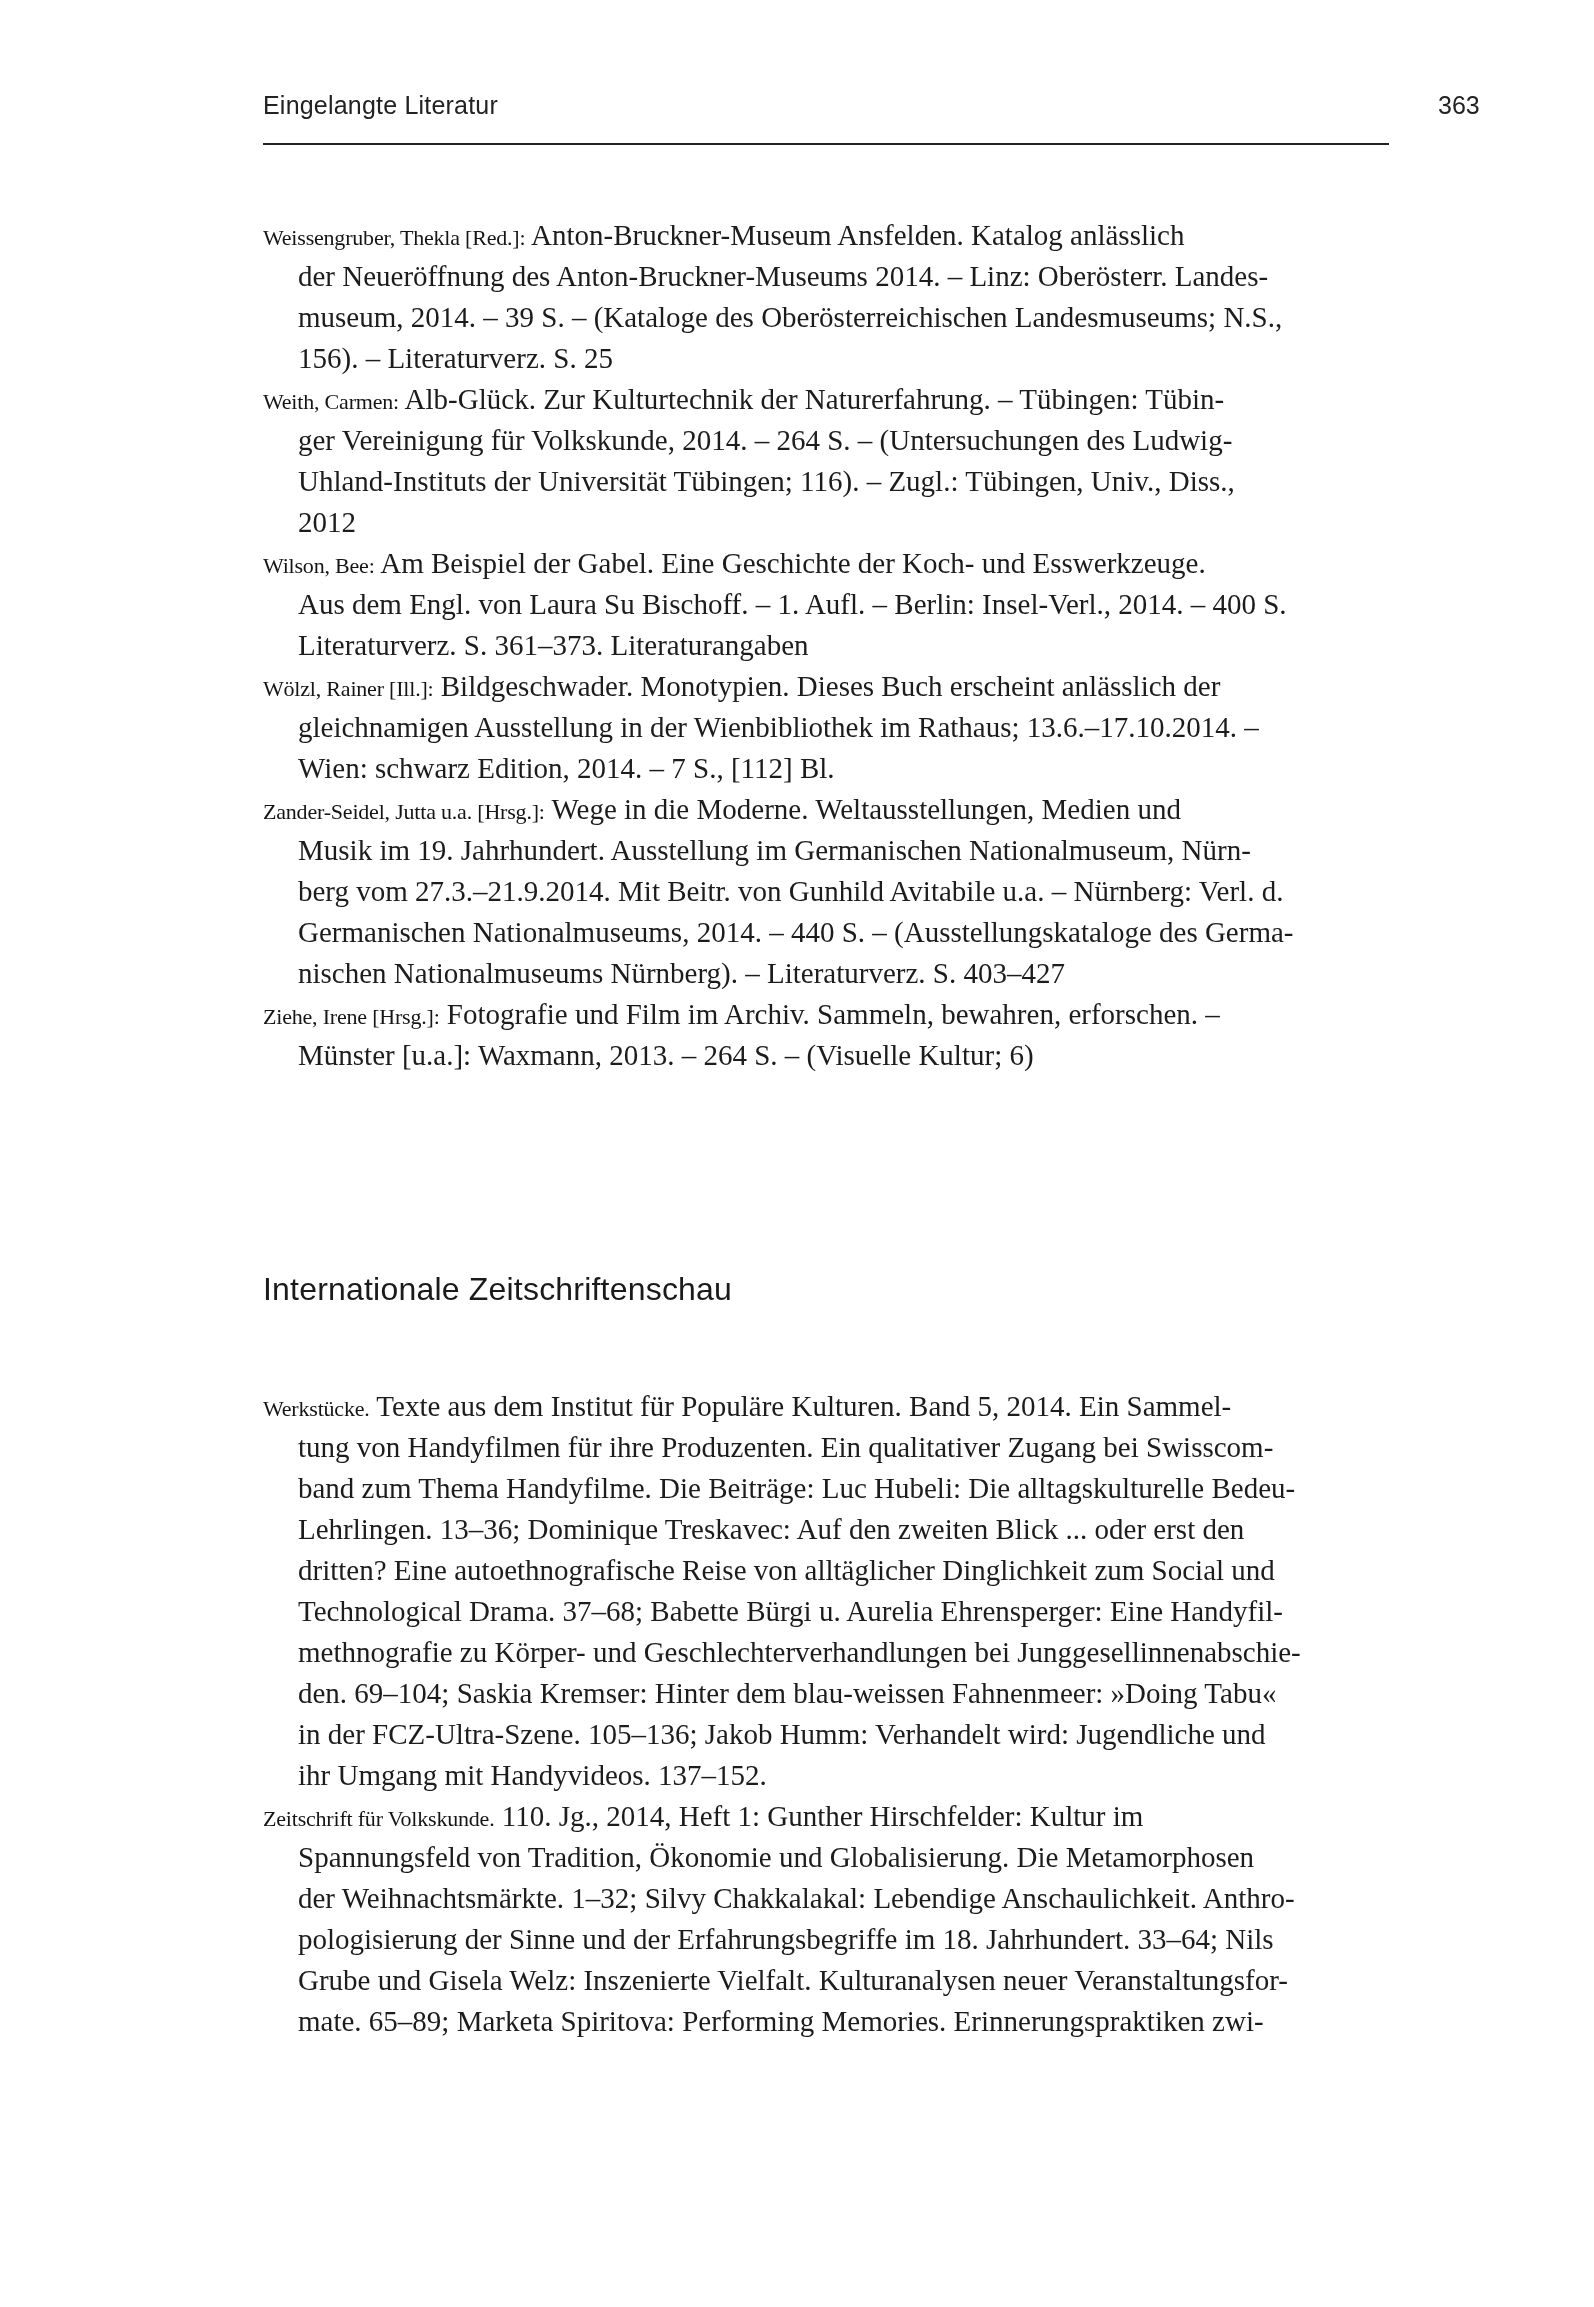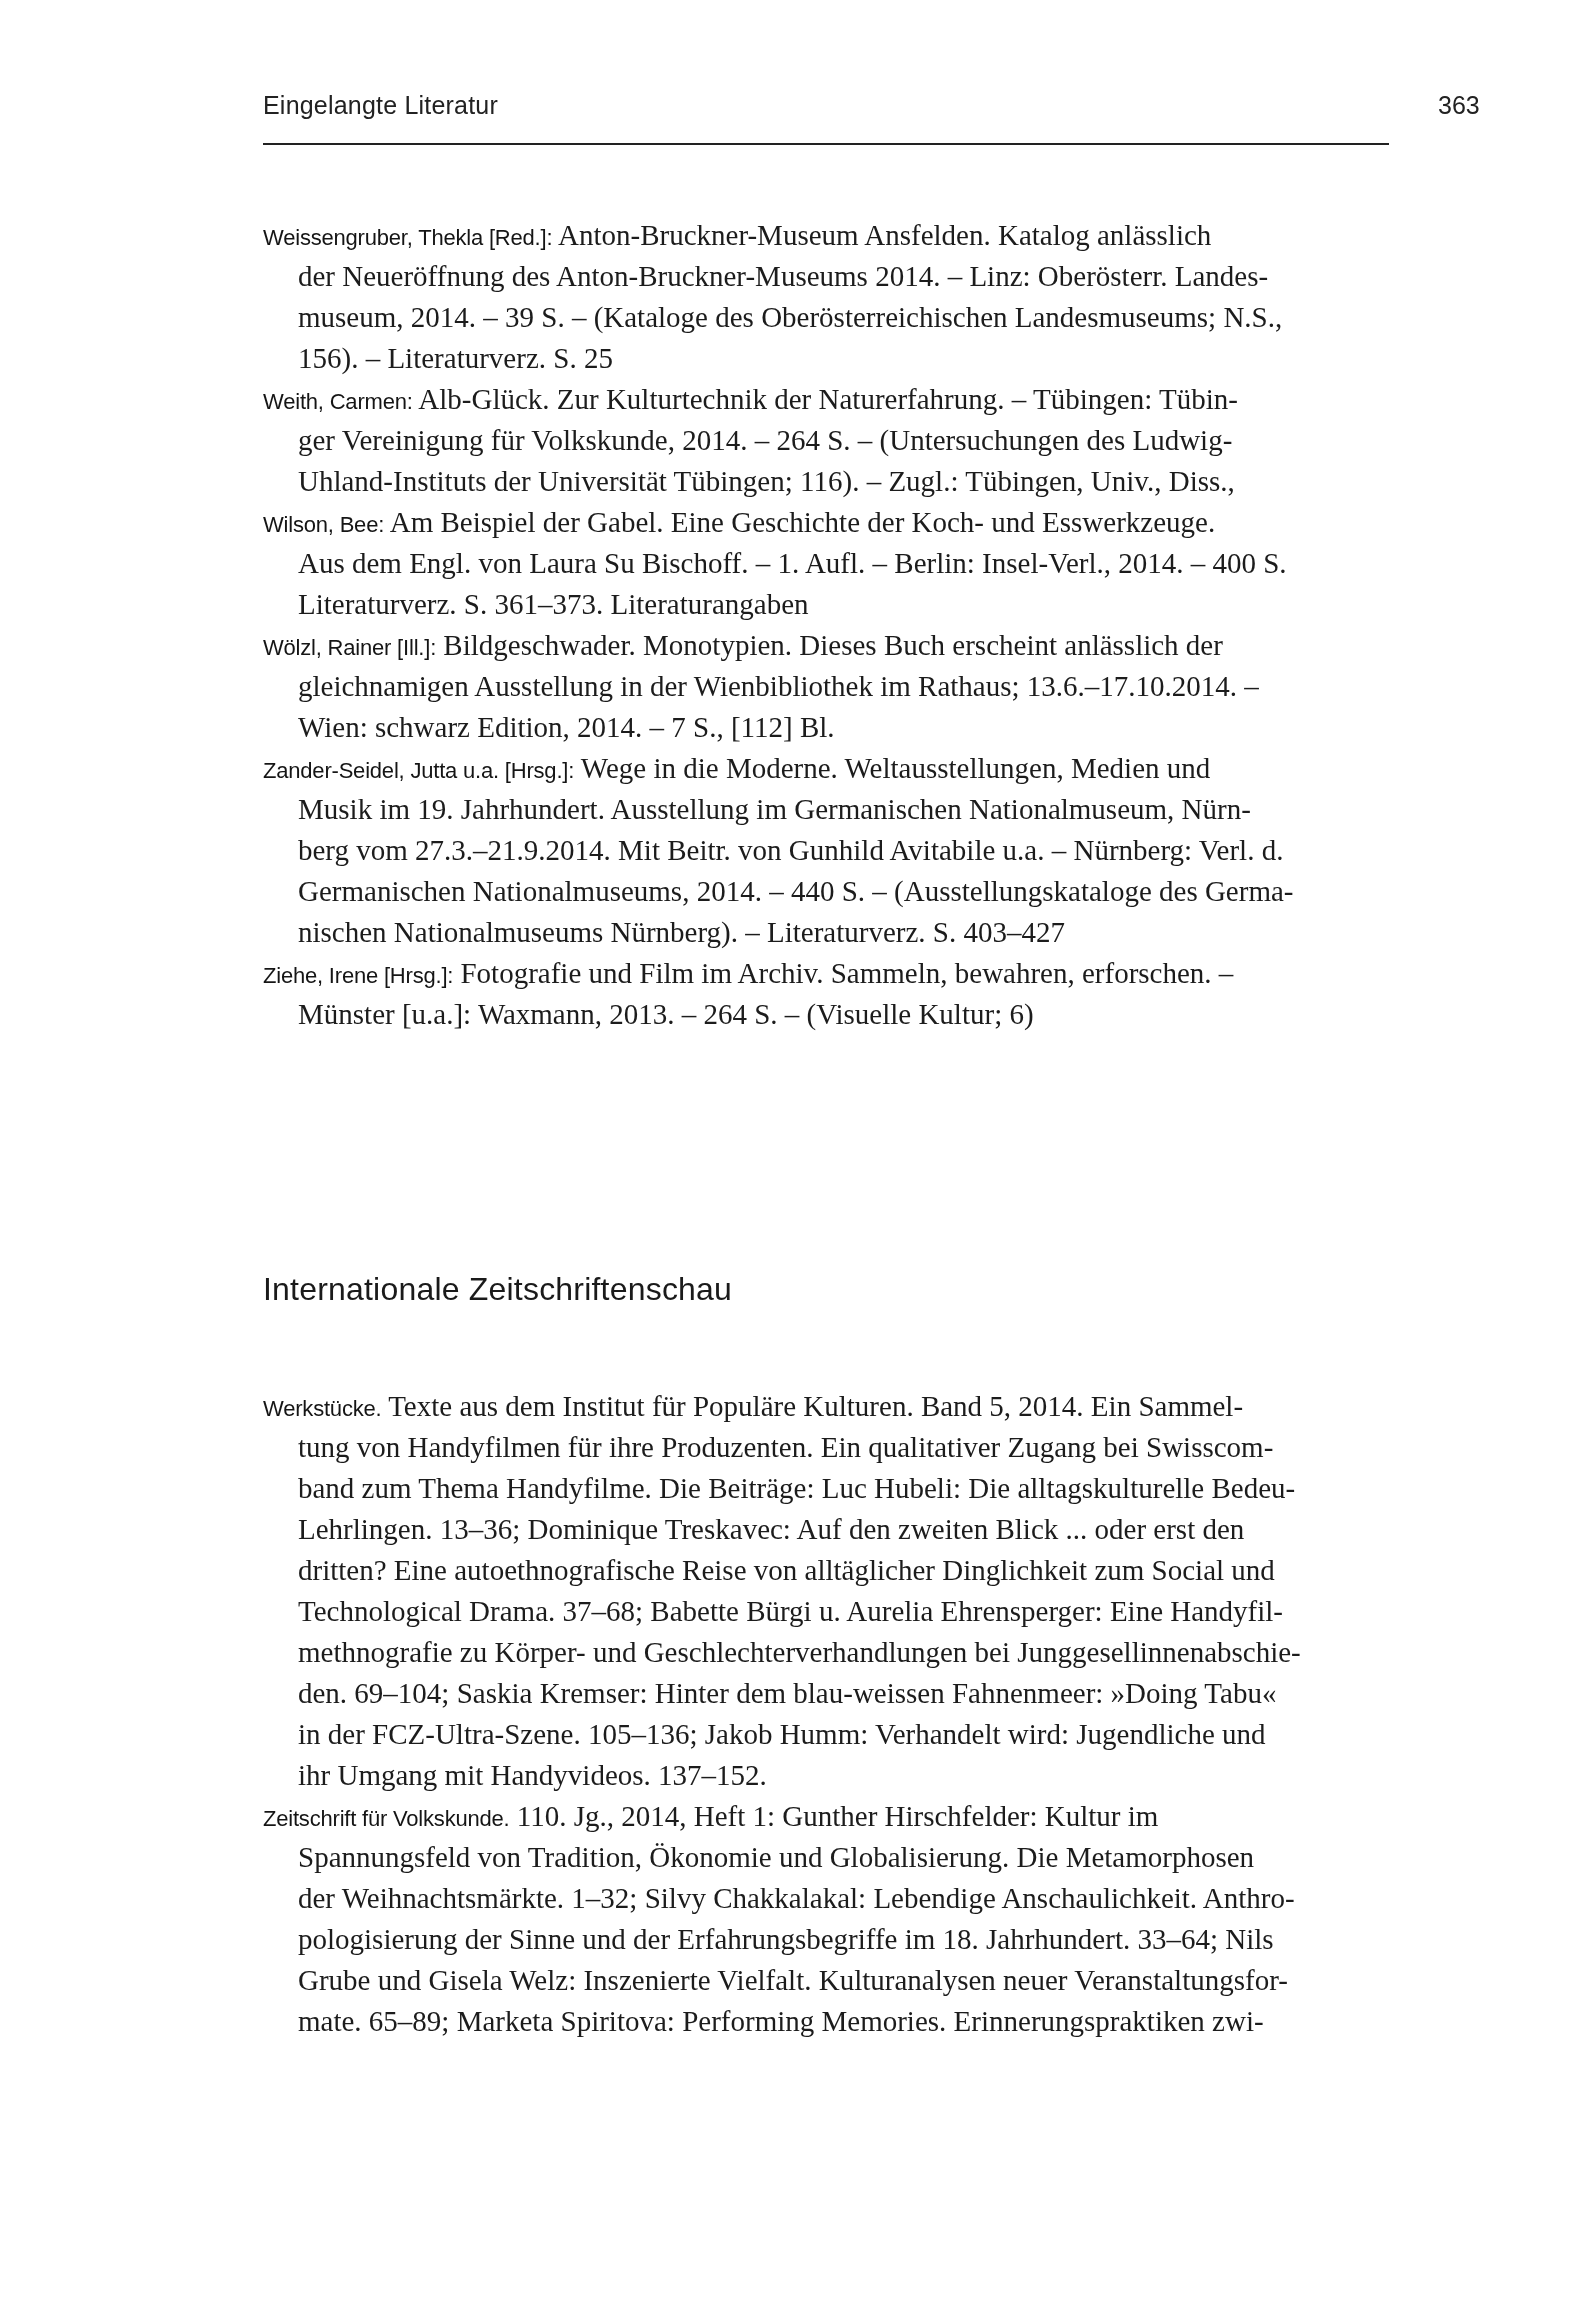--- a/index.html
+++ b/index.html
@@ -10,21 +10,21 @@
     .rh-page { position: absolute; left: 1175px; top: 0; font-family: "Liberation Sans", sans-serif; font-size: 25px; color: #222; }
     .rule { position: absolute; left: 263px; top: 143px; width: 1126px; height: 1.6px; background: #222; }
 
     .entries { position: absolute; left: 263px; width: 1140px; }
     .entries.lit { top: 215px; }
     .entries.zs { top: 1386px; }
 
     .entry { margin: 0; }
     .line { display: block; height: 41px; line-height: 41px; white-space: nowrap; font-family: "Liberation Serif", serif; font-size: 29px; color: #1c1c1c; }
     .line.cont { padding-left: 35px; }
-    .lead { font-family: Liberation Sans, sans-serif; font-size: 22px; letter-spacing: -0.2px; color: #151515; }
+    .lead { font-family: Liberation Serif, serif; font-size: 22px; letter-spacing: -0.2px; color: #151515; }
     .it { }
 
     .section-heading { position: absolute; left: 263px; top: 1271px; font-family: "Liberation Sans", sans-serif; font-size: 32px; color: #1a1a1a; letter-spacing: 0.2px; }
   </style>
 </head>
 <body>
 
 <div class="page">
 
   <div class="running-head">
@@ -39,20 +39,21 @@
       <span class="line"><span class="lead">Weissengruber, Thekla [Red.]:</span><span> Anton-Bruckner-Museum Ansfelden. Katalog anlässlich</span></span>
       <span class="line cont">der Neueröffnung des Anton-Bruckner-Museums 2014. – Linz: Oberösterr. Landes-</span>
       <span class="line cont">museum, 2014. – 39 S. – (Kataloge des Oberösterreichischen Landesmuseums; N.S.,</span>
       <span class="line cont">156). – Literaturverz. S. 25</span>
     </div>
 
     <div class="entry">
       <span class="line"><span class="lead">Weith, Carmen:</span><span> Alb-Glück. Zur Kulturtechnik der Naturerfahrung. – Tübingen: Tübin-</span></span>
       <span class="line cont">ger Vereinigung für Volkskunde, 2014. – 264 S. – (Untersuchungen des Ludwig-</span>
       <span class="line cont">Uhland-Instituts der Universität Tübingen; 116). – Zugl.: Tübingen, Univ., Diss.,</span>
+      <span class="line cont">2012</span>
     </div>
 
     <div class="entry">
       <span class="line"><span class="lead">Wilson, Bee:</span><span> Am Beispiel der Gabel. Eine Geschichte der Koch- und Esswerkzeuge.</span></span>
       <span class="line cont">Aus dem Engl. von Laura Su Bischoff. – 1. Aufl. – Berlin: Insel-Verl., 2014. – 400 S.</span>
       <span class="line cont">Literaturverz. S. 361–373. Literaturangaben</span>
     </div>
 
     <div class="entry">
       <span class="line"><span class="lead">Wölzl, Rainer [Ill.]:</span><span> Bildgeschwader. Monotypien. Dieses Buch erscheint anlässlich der</span></span>

